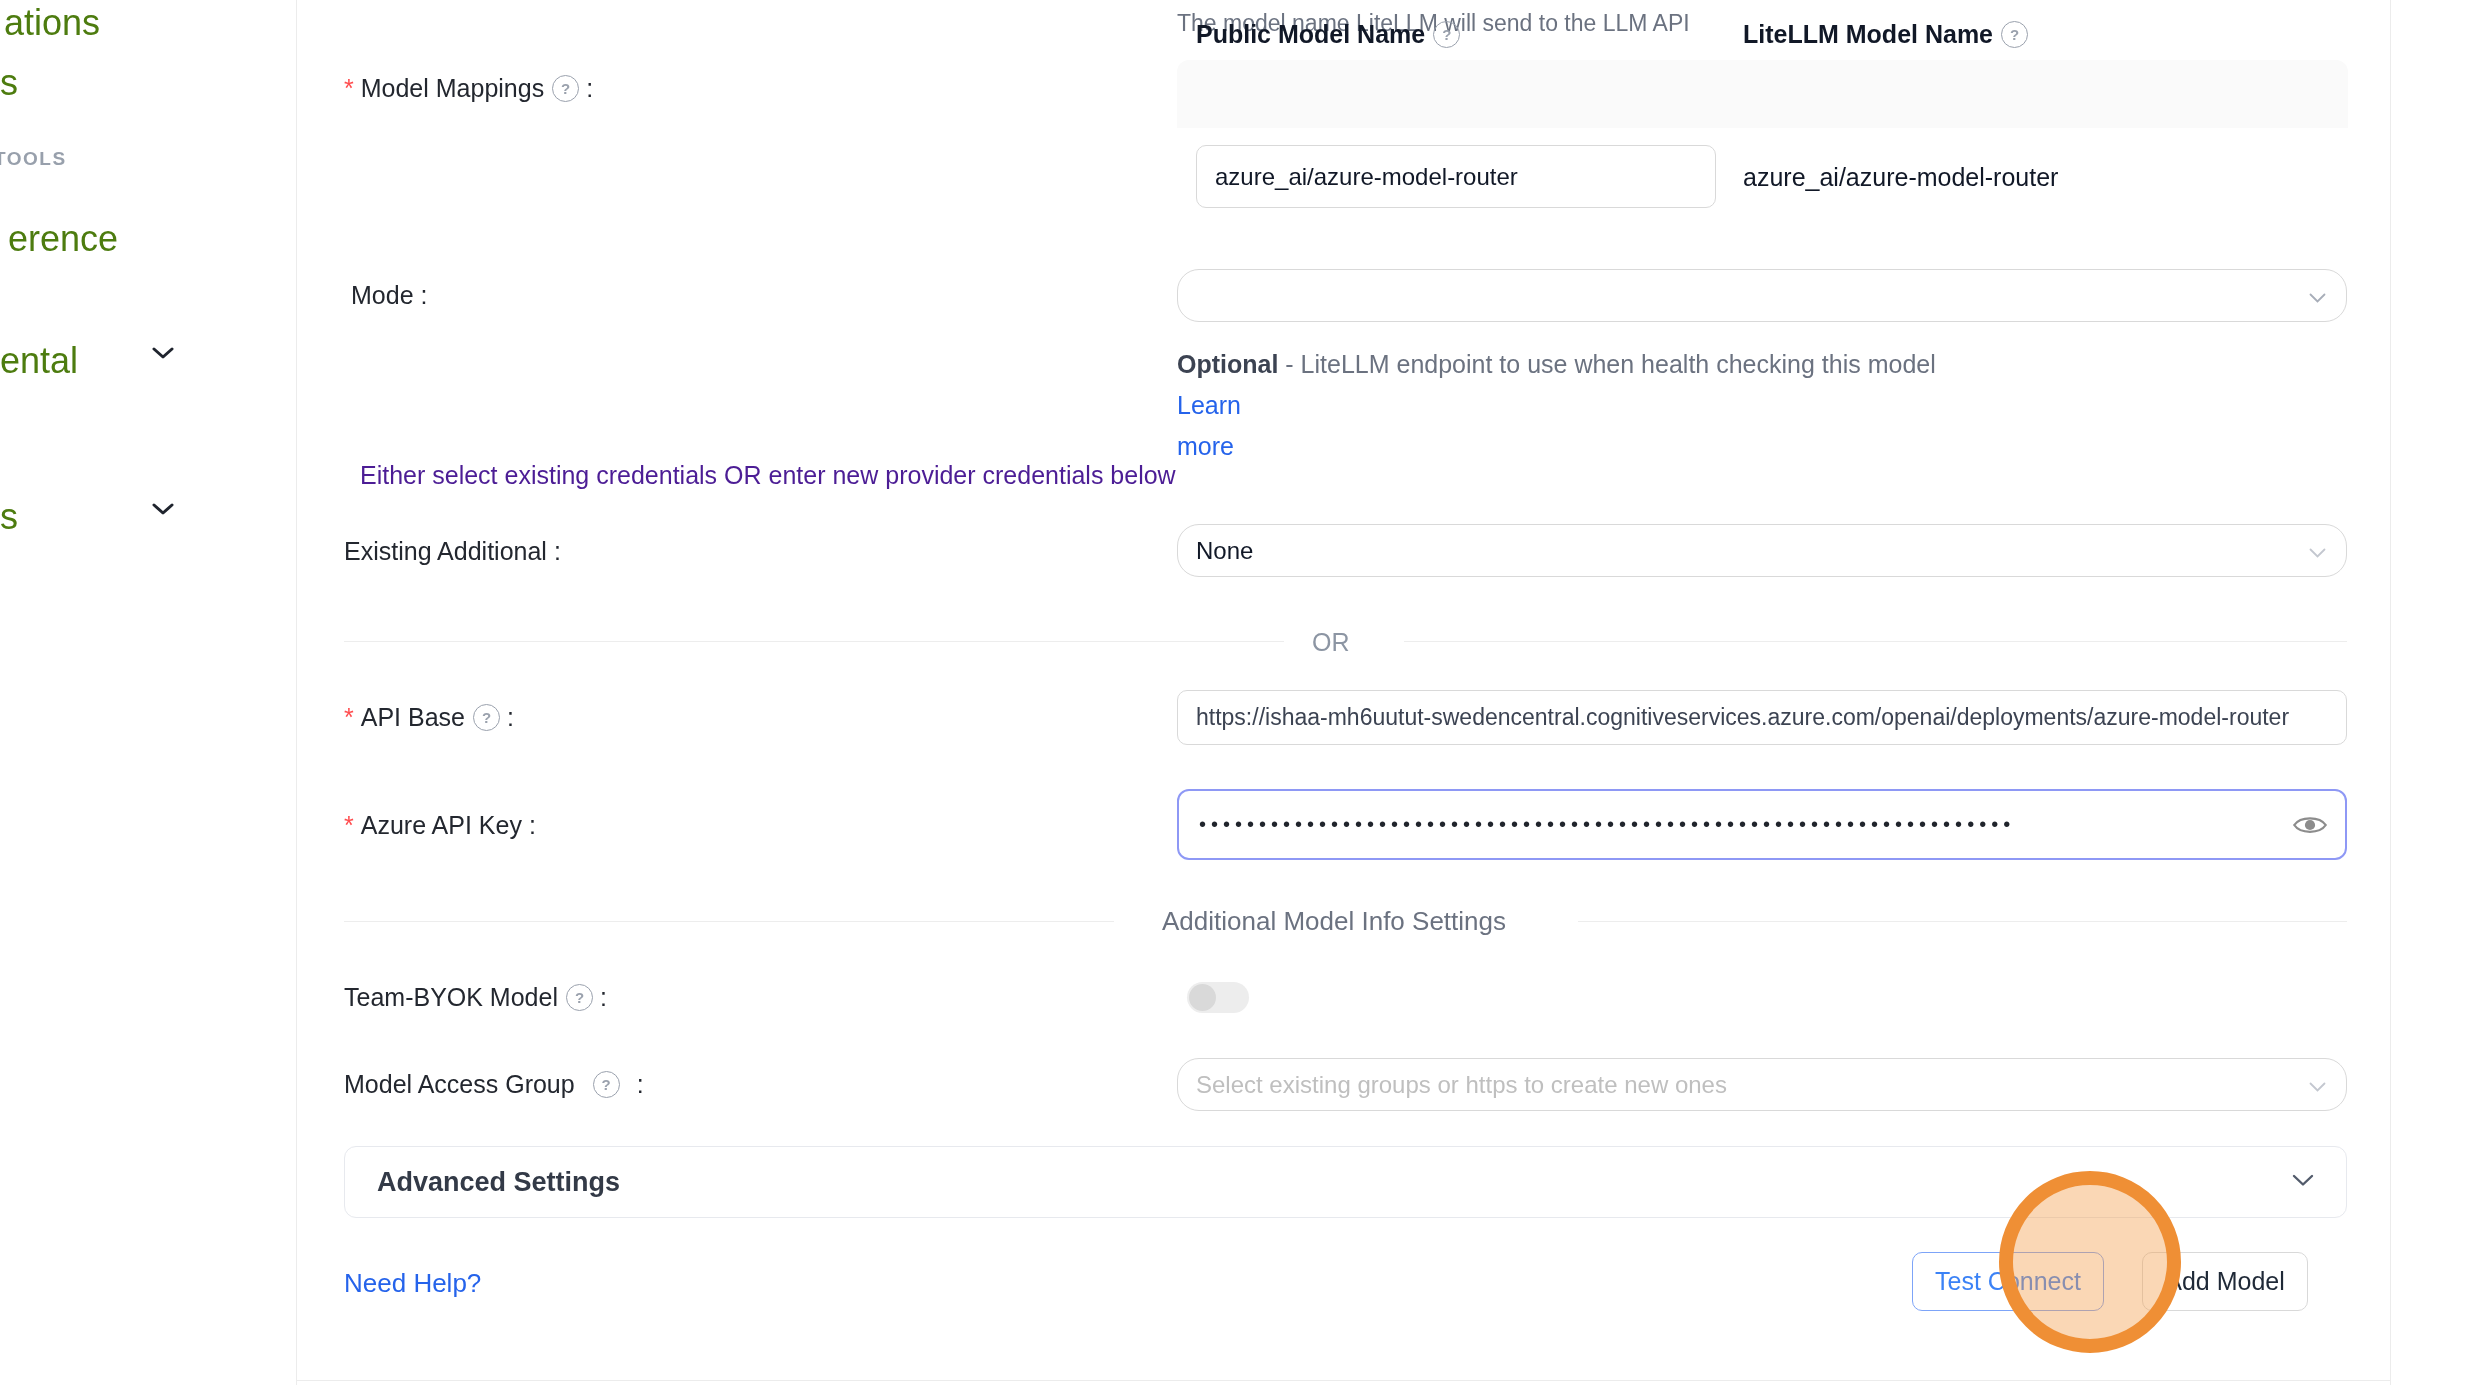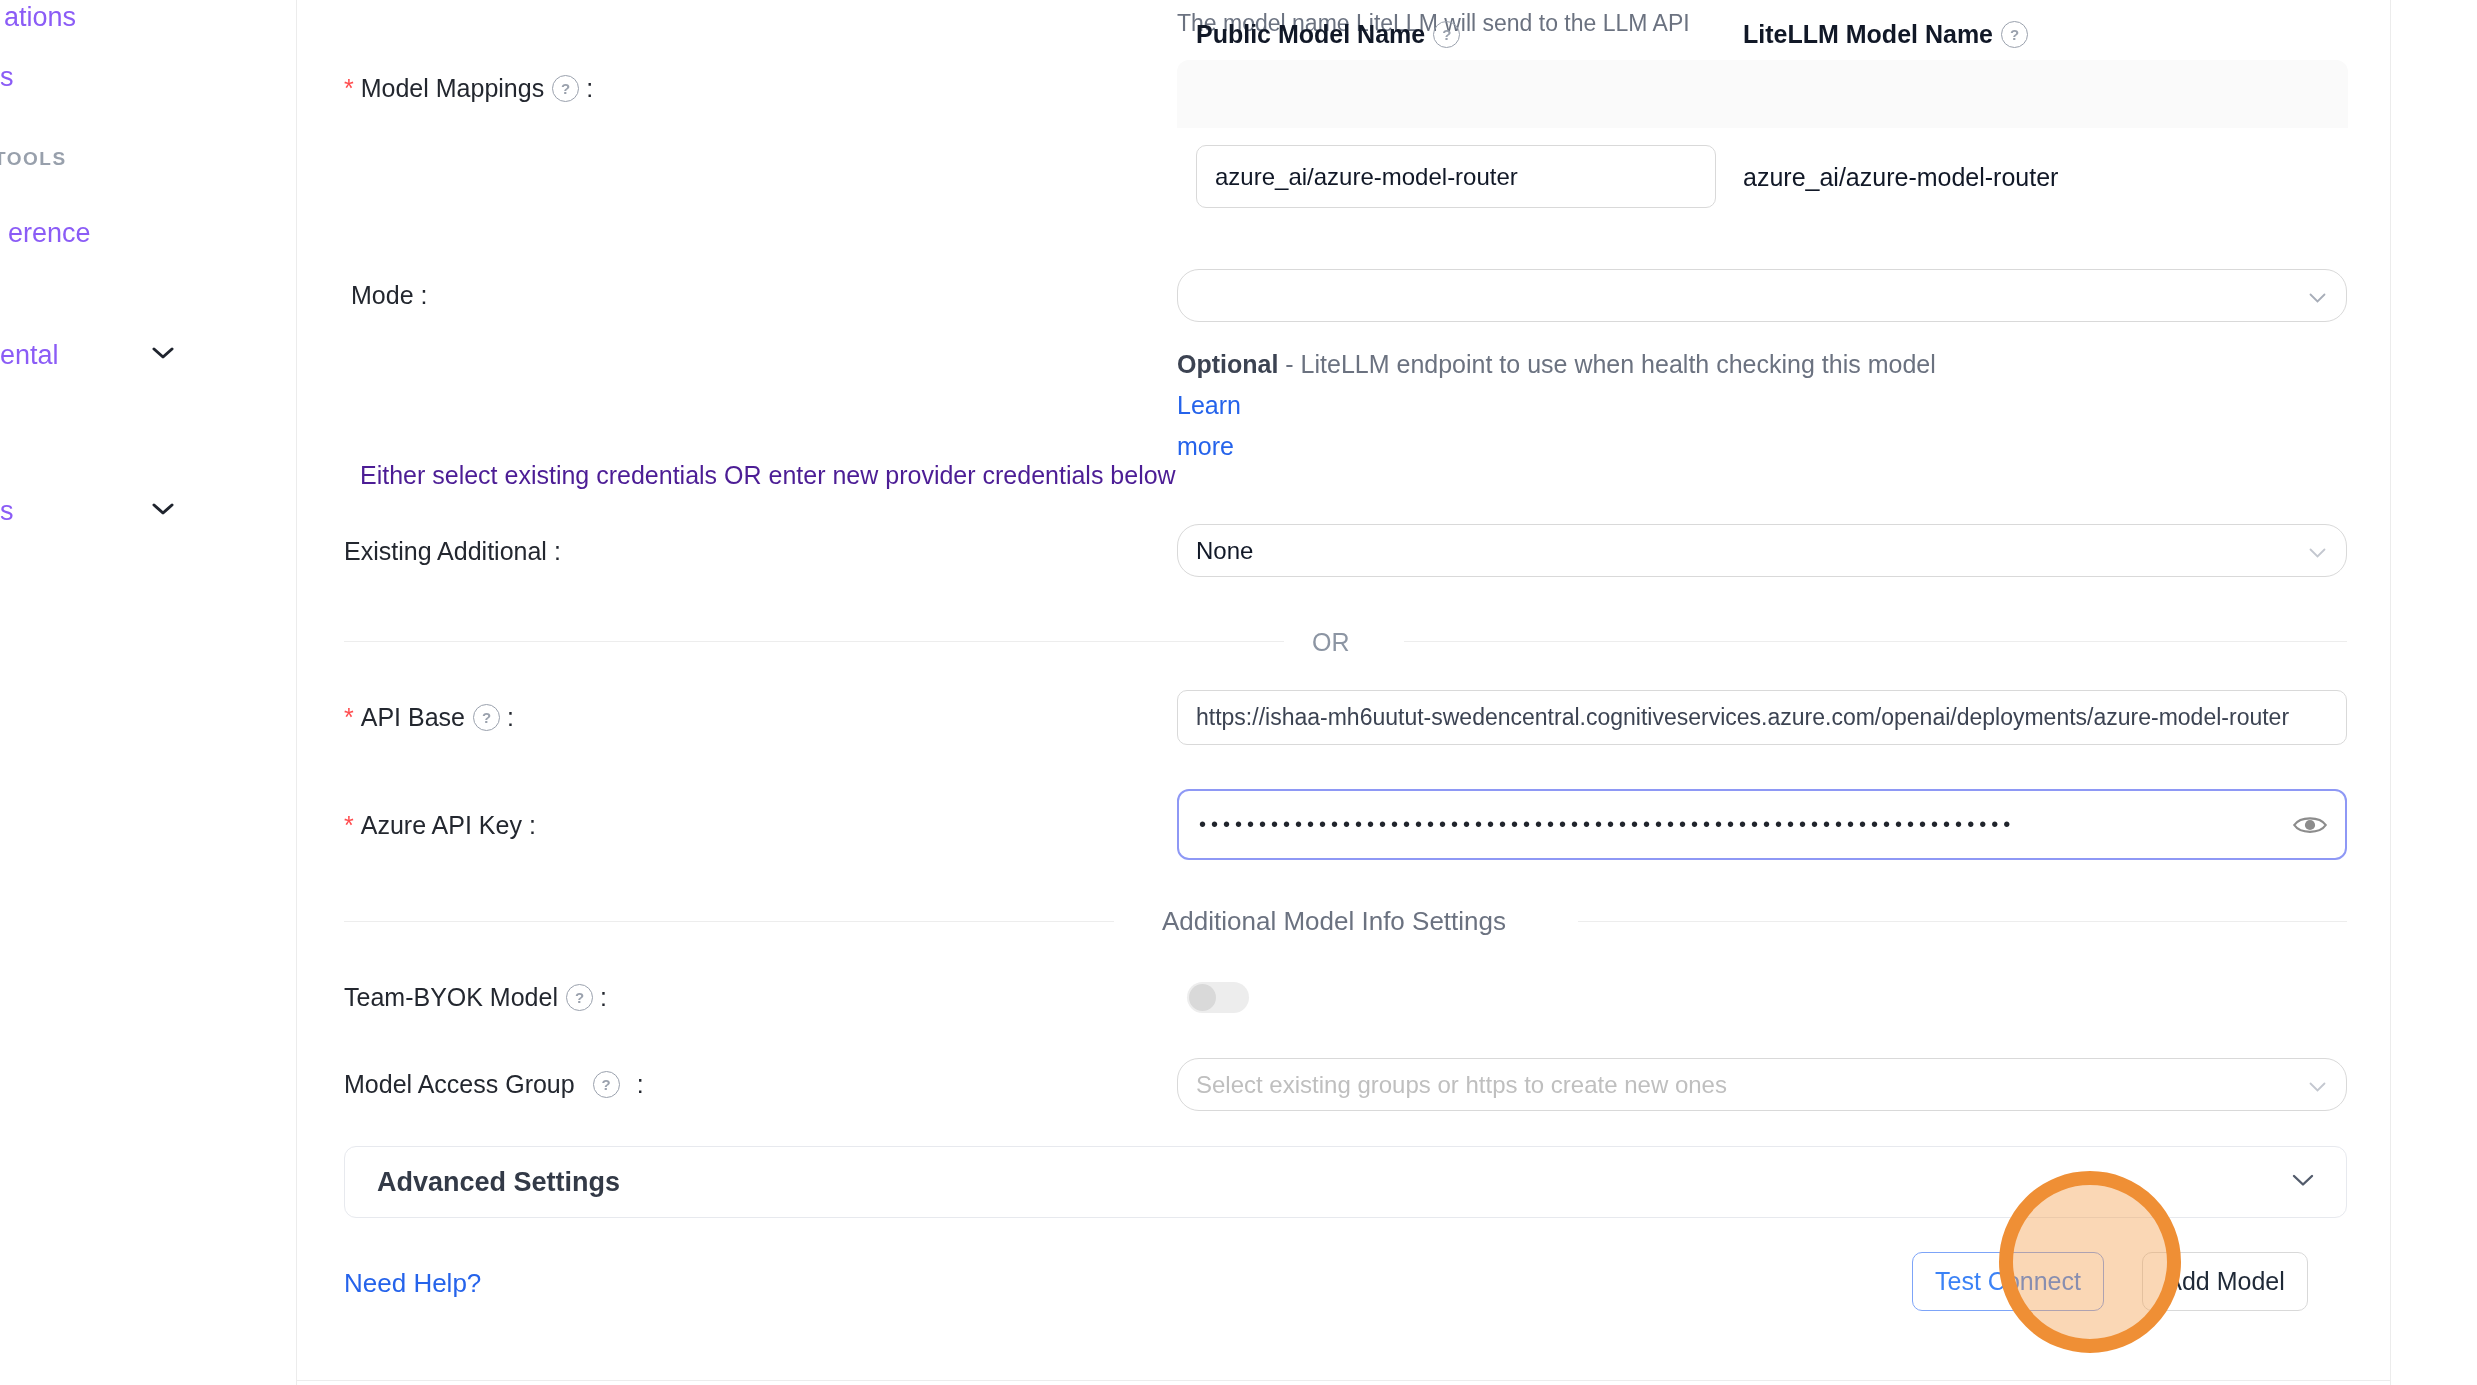--- a/index.html
+++ b/index.html
@@ -3,21 +3,21 @@
 <meta charset="utf-8">
 <style>
   html,body{margin:0;padding:0;background:#fff;}
   #app{
     position:relative;width:2477px;height:1385px;background:#ffffff;overflow:hidden;
     font-family:"Liberation Sans","DejaVu Sans",sans-serif;color:#1f2430;
   }
   .abs{position:absolute;}
   
   .sidebar{position:absolute;left:0;top:0;width:296px;height:1385px;border-right:1px solid #ececec;overflow:hidden;background:#fff;}
-  .sb-item{position:absolute;font-size:27px;color:#8b5cf6;white-space:nowrap;cursor:pointer;}
+  .sb-item{position:absolute;font-size:36px;color:#4d7c0f;white-space:nowrap;cursor:pointer;}
   .sb-section{position:absolute;font-size:19px;font-weight:600;letter-spacing:1.5px;color:#98a0ac;white-space:nowrap;}
   .sb-chev{position:absolute;}
   
   .card-right-border{position:absolute;left:2390px;top:0;width:1px;height:1385px;background:#ececec;}
   .card-bottom-border{position:absolute;left:297px;top:1380px;width:2093px;height:1px;background:#ececec;}
   
   .helper{color:#6b7280;}
   .req{color:#ff4d4f;margin-right:7px;font-size:25px;}
   .form-label{font-size:25px;color:#23272f;display:flex;align-items:center;white-space:nowrap;}
   .colon{margin-left:7px;}

